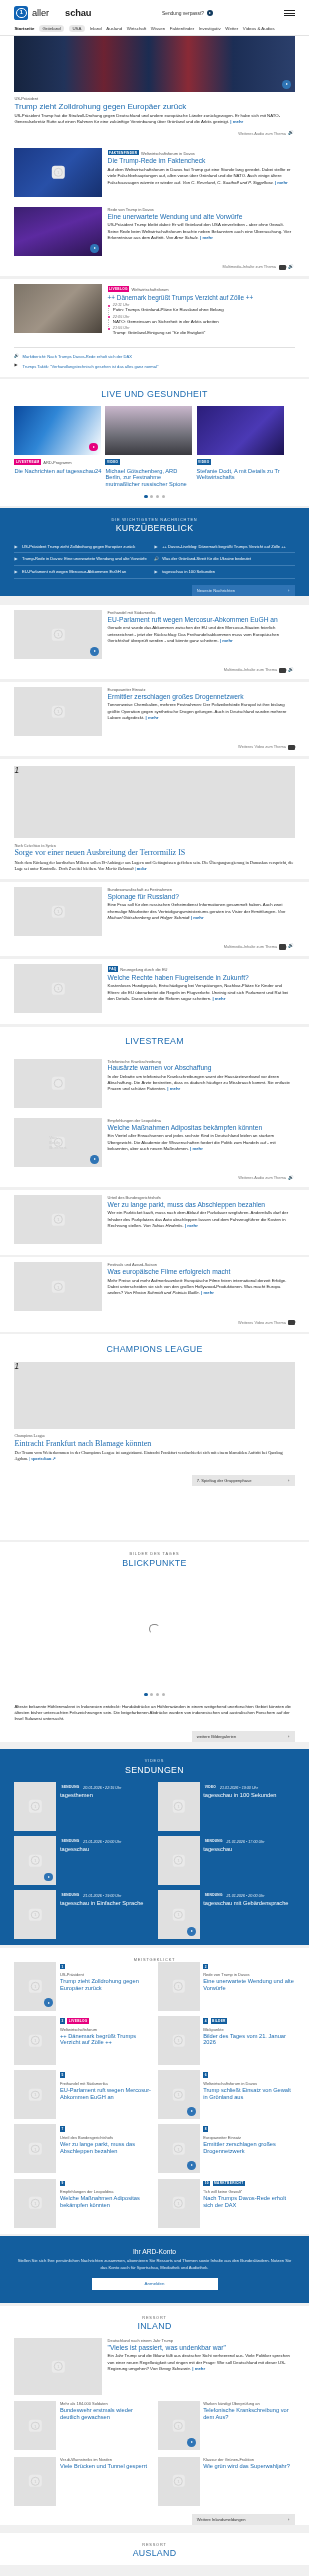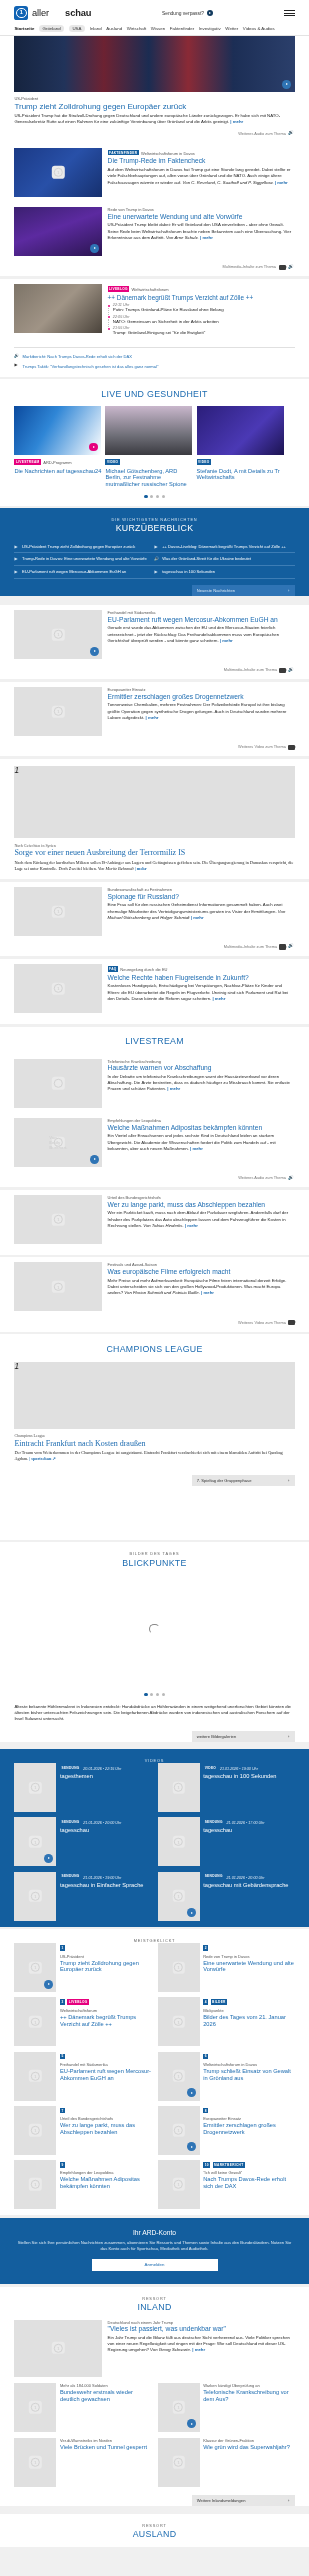--- a/index.html
+++ b/index.html
@@ -518,21 +518,21 @@
     </div>
   </div>
 
   <div class="block">
     <div class="sec-title" style="padding-top:10.3px">CHAMPIONS LEAGUE</div>
     <div class="big-thumb" style="height:67px">
         <div class="ard" style="width:17.5px;height:17.5px"><i>1</i></div>
       </div>
     <div class="big-body">
       <div class="kicker">Champions League</div>
-      <div class="headline">Eintracht Frankfurt nach Kosten draußen</div>
+      <div class="headline">Eintracht Frankfurt nach Blamage könnten</div>
       <div class="teaser"><span>Der Traum vom Weiterkommen in der Champions League ist ausgeträumt. Eintracht Frankfurt verabschiedet sich mit einem blamablen Auftritt bei Qarabag Agdam.</span>
         <span class="mehr">| <span>sportschau</span> ↗</span></div>
     </div>
     <div class="btn-grey">
       <span>7. Spieltag der Gruppenphase</span>
         <span>›</span>
     </div>
     <div style="height:46px"></div>
   </div>
 
@@ -548,20 +548,21 @@
       </div>
     <div class="teaser" style="padding-bottom:3.1px">Älteste bekannte Höhlenmalerei in Indonesien entdeckt: Handabdrücke an Höhlenwänden in einem weitgehend unerforschten Gebiet könnten die ältesten bisher untersuchten Felszeichnungen sein. Die beigefarbenen Abdrücke wurden von indonesischen und australischen Forschern auf der Insel Sulawesi untersucht.</div>
     <div class="btn-grey">
       <span>weitere Bildergalerien</span>
         <span>›</span>
     </div>
   </div>
 
   <div class="block blue">
     <div class="sec-kicker">VIDEOS</div>
+    <div class="sec-title">SENDUNGEN</div>
     <div class="grid2" id="sendGrid">
         <div class="g-item">
           <div class="thumb">
             <div class="ard">
               <i>1</i>
             </div>
           </div>
           <div style="flex:1;min-width:0"><span class="tag">SENDUNG</span> <span class="g-meta">20.01.2026 • 22:15 Uhr</span><div class="g-title">tagesthemen</div></div>
         </div>
         <div class="g-item">

